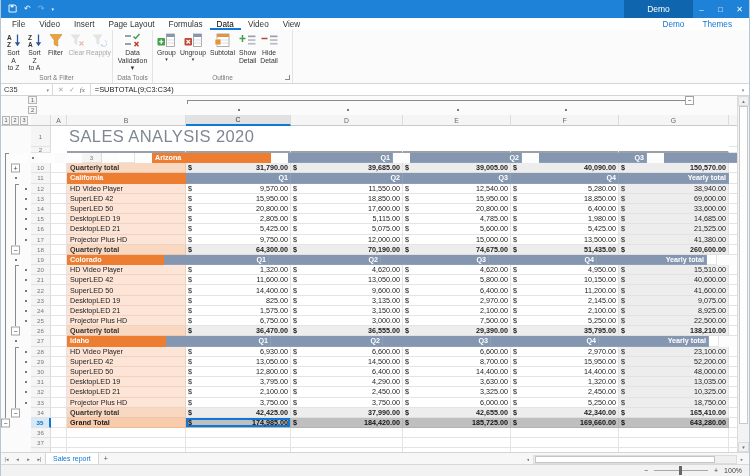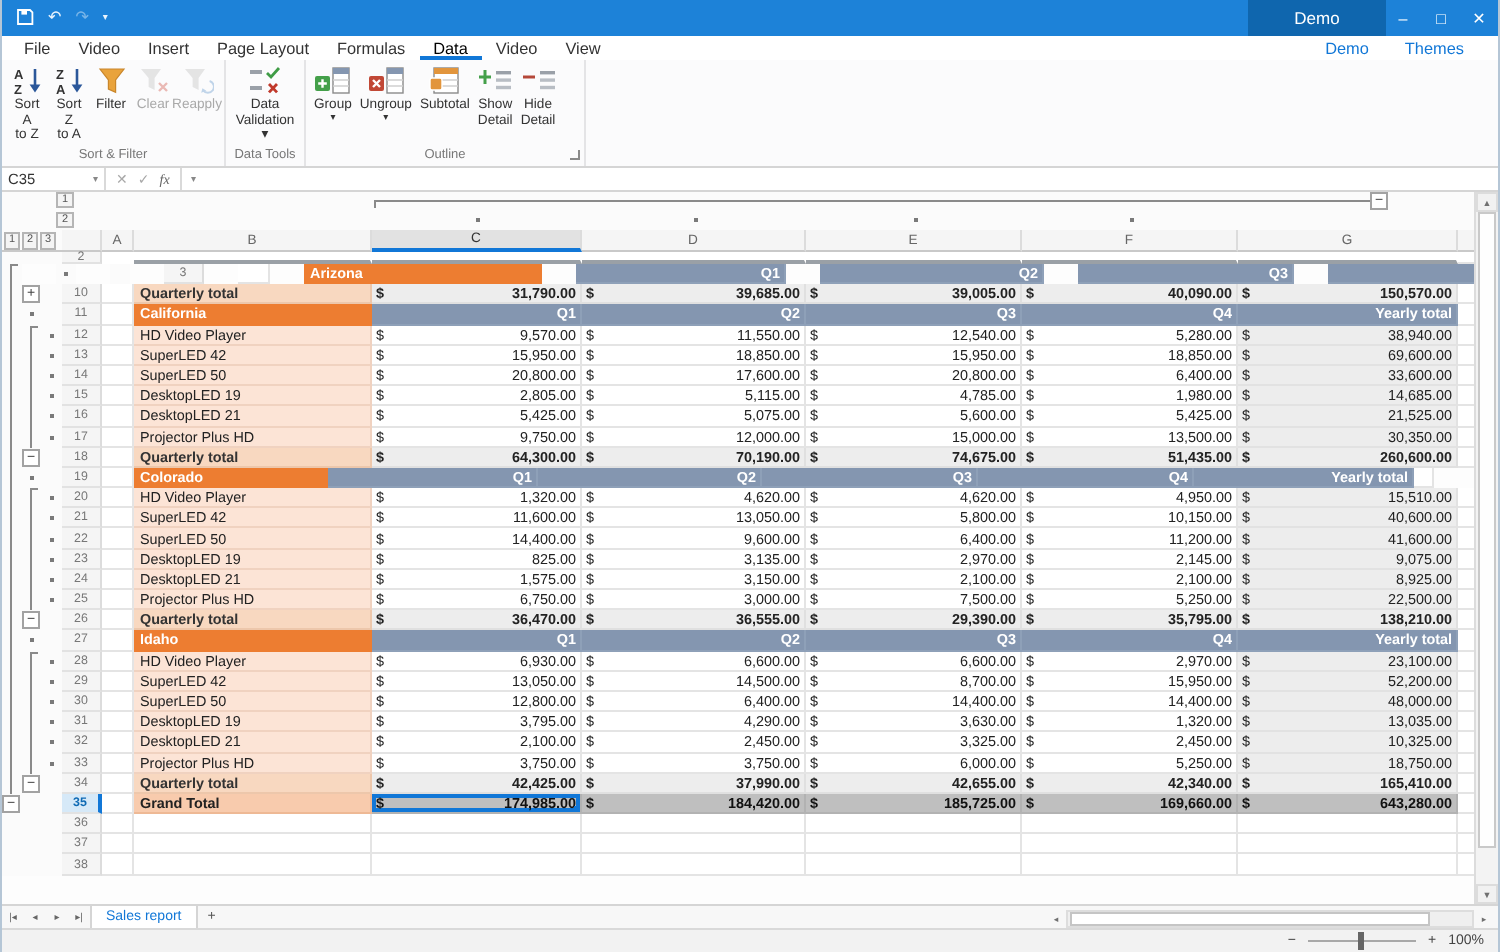--- a/index.html
+++ b/index.html
@@ -304,20 +304,21 @@
   <div class="formulabar">
     <div class="namebox">
       <span>C35</span>
       <span class="nb-arrow">▾</span>
     </div>
     <div class="fbtns">
       <span>✕</span>
       <span>✓</span>
       <span class="fx">fx</span>
     </div>
+    <div class="fvalue">=SUBTOTAL(9;C3:C34)</div>
     <div class="fb-expand">▾</div>
   </div>
 
   <div class="sheet">
     <div class="outrow" id="col-outline-1">
       <div class="lvlbox" style="left:27px;top:0">1</div>
       <div class="h-bracket"></div>
       <div class="obox h-collapse" style="left:684px">−</div>
     </div>
     <div class="outrow" id="col-outline-2">
@@ -337,20 +338,36 @@
         <div class="colhdr" style="width: 16px;">A</div>
         <div class="colhdr" style="width: 119px;">B</div>
         <div class="colhdr sel" style="width: 105px;">C</div>
         <div class="colhdr" style="width: 112px;">D</div>
         <div class="colhdr" style="width: 108px;">E</div>
         <div class="colhdr" style="width: 108px;">F</div>
         <div class="colhdr" style="width: 110px;">G</div>
         <div class="colhdr" style="width: 10px;"></div>
       </div>
     <div id="grid-rows">
+        <div class="srow" style="height: 21px;">
+          <div class="og"></div>
+          <div class="og"></div>
+          <div class="og"></div>
+          <div class="rowhdr">1</div>
+          <div class="cell noline" style="width: 16px;"></div>
+          <div class="cell b-cell noline" style="width: 119px; position: relative; overflow: visible;">
+            <span class="bigtitle">SALES ANALYSIS 2020</span>
+          </div>
+          <div class="cell v-cell noline" style="width: 105px;"></div>
+          <div class="cell v-cell noline" style="width: 112px;"></div>
+          <div class="cell v-cell noline" style="width: 108px;"></div>
+          <div class="cell v-cell noline" style="width: 108px;"></div>
+          <div class="cell v-cell noline" style="width: 110px;"></div>
+          <div class="cell" style="width: 10px;"></div>
+        </div>
         <div class="srow" style="height: 6px;">
           <div class="og"></div>
           <div class="og"></div>
           <div class="og"></div>
           <div class="rowhdr">2</div>
           <div class="cell noline" style="width: 16px;"></div>
           <div class="cell b-cell noline titleline" style="width: 119px;"></div>
           <div class="cell v-cell noline titleline" style="width: 105px;"></div>
           <div class="cell v-cell noline titleline" style="width: 112px;"></div>
           <div class="cell v-cell noline titleline" style="width: 108px;"></div>
@@ -628,21 +645,21 @@
           <div class="cell v-cell c-prod-v" style="width: 108px;">
             <span>$</span>
             <span>15,000.00</span>
           </div>
           <div class="cell v-cell c-prod-v" style="width: 108px;">
             <span>$</span>
             <span>13,500.00</span>
           </div>
           <div class="cell v-cell c-prod-v c-prod-g" style="width: 110px;">
             <span>$</span>
-            <span>30,350.00</span>
+            <span>41,380.00</span>
           </div>
           <div class="cell" style="width: 10px;"></div>
         </div>
         <div class="srow" style="height: 10.2px;">
           <div class="og">
             <div class="ol-line"></div>
           </div>
           <div class="og">
             <div class="obox r-obox">−</div>
           </div>
@@ -937,21 +954,21 @@
         <div class="srow" style="height: 10.2px;">
           <div class="og">
             <div class="ol-line"></div>
           </div>
           <div class="og">
             <div class="ol-dot"></div>
           </div>
           <div class="og"></div>
           <div class="rowhdr">27</div>
           <div class="cell" style="width: 16px;"></div>
-          <div class="cell b-cell c-section-b" style="width: 119px;">Idaho</div>
+          <div class="cell b-cell c-section-b" style="width: 99px;">Idaho</div>
           <div class="cell v-cell c-section-q" style="width: 105px;">Q1</div>
           <div class="cell v-cell c-section-q" style="width: 112px;">Q2</div>
           <div class="cell v-cell c-section-q" style="width: 108px;">Q3</div>
           <div class="cell v-cell c-section-q" style="width: 108px;">Q4</div>
           <div class="cell v-cell c-section-q" style="width: 110px;">Yearly total</div>
           <div class="cell" style="width: 10px;"></div>
         </div>
         <div class="srow" style="height: 10.2px;">
           <div class="og">
             <div class="ol-line"></div>

